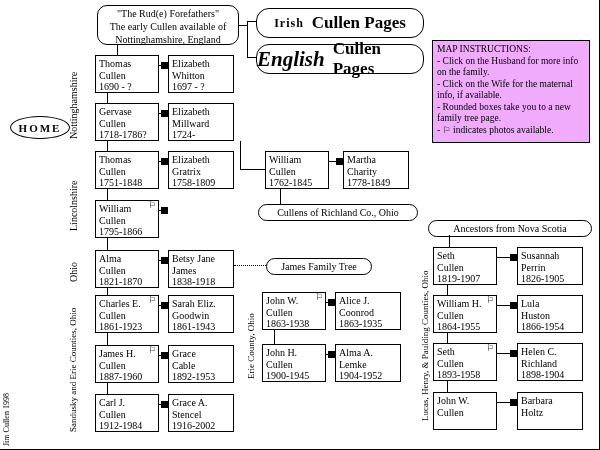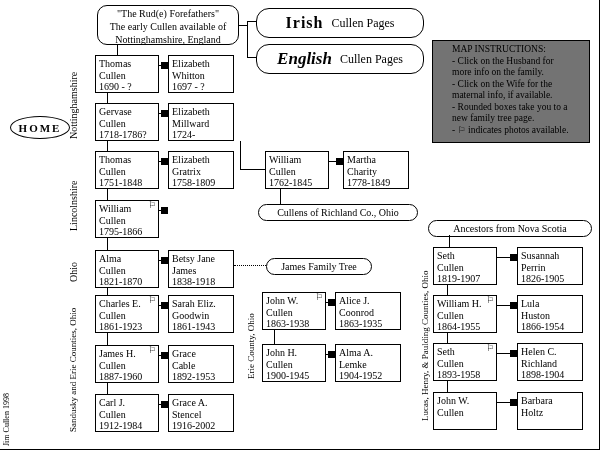--- a/index.html
+++ b/index.html
@@ -12,26 +12,26 @@
   .rbox{position:absolute;border:1px solid #000;border-radius:9px;background:#fff;
         display:flex;align-items:center;justify-content:center;font-size:10px;
         text-align:center;white-space:nowrap;cursor:pointer;}
   
   .forefathers{position:absolute;left:97px;top:5px;width:142px;height:40px;border:1px solid #000;
         border-radius:10px;background:#fff;font-size:10px;line-height:1.28;text-align:center;
         padding-top:2px;box-sizing:border-box;cursor:pointer;}
   
   .navbtn{position:absolute;left:256px;width:166px;height:28px;border:1px solid #000;border-radius:13px;
         background:#fff;display:flex;align-items:center;justify-content:center;gap:8px;cursor:pointer;}
-  .word-irish{font-weight:bold;font-size:16px;letter-spacing:1px;}
-  .word-english{font-weight:bold;font-style:italic;font-size:17px;}
-  .btn-label{font-weight:normal;font-size:12px;}
+  .word-irish{font-weight:bold;font-size:12px;letter-spacing:1px;}
+  .word-english{font-weight:bold;font-style:italic;font-size:21px;}
+  .btn-label{font-weight:bold;font-size:17px;}
   
   .mapbox{position:absolute;left:432px;top:40px;width:158px;height:103px;border:1px solid #000;
-        background:#737373;padding:3px 19px;box-sizing:border-box;font-size:9.5px;line-height:1.22;}
+        background:#f0abfc;padding:3px 4px;box-sizing:border-box;font-size:9.5px;line-height:1.22;}
   .mapbox div{margin:0;}
   
   .home{position:absolute;left:10px;top:116px;width:58px;height:21px;border:1px solid #000;
         border-radius:50%;display:flex;align-items:center;justify-content:center;
         font-weight:bold;font-size:11px;letter-spacing:2px;cursor:pointer;}
   
   .vlabel{position:absolute;writing-mode:vertical-rl;transform:rotate(180deg);
         display:flex;align-items:center;justify-content:center;font-size:10px;white-space:nowrap;}
   
   .couple{position:absolute;width:152px;height:38px;}

